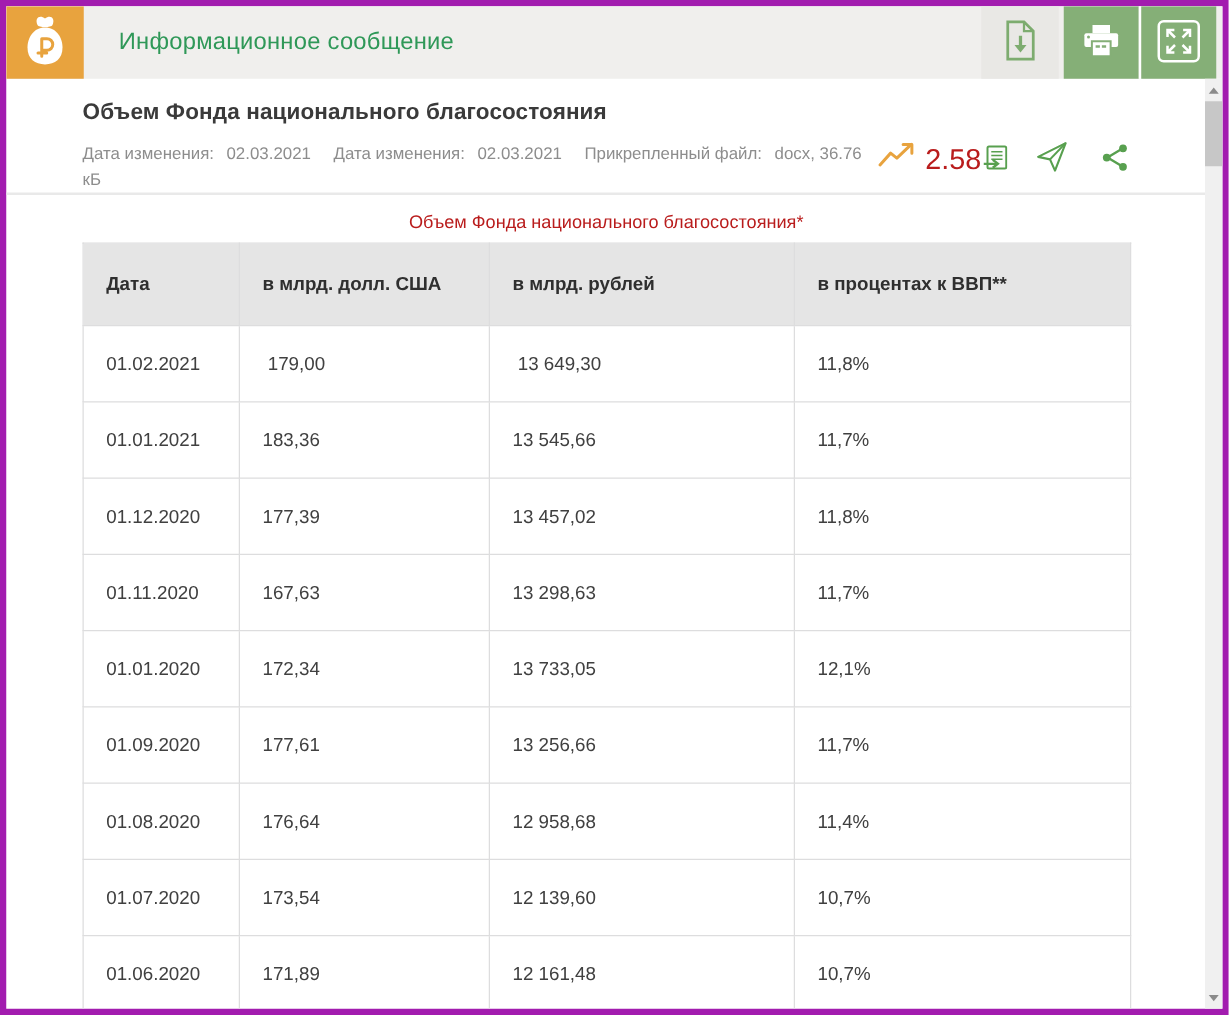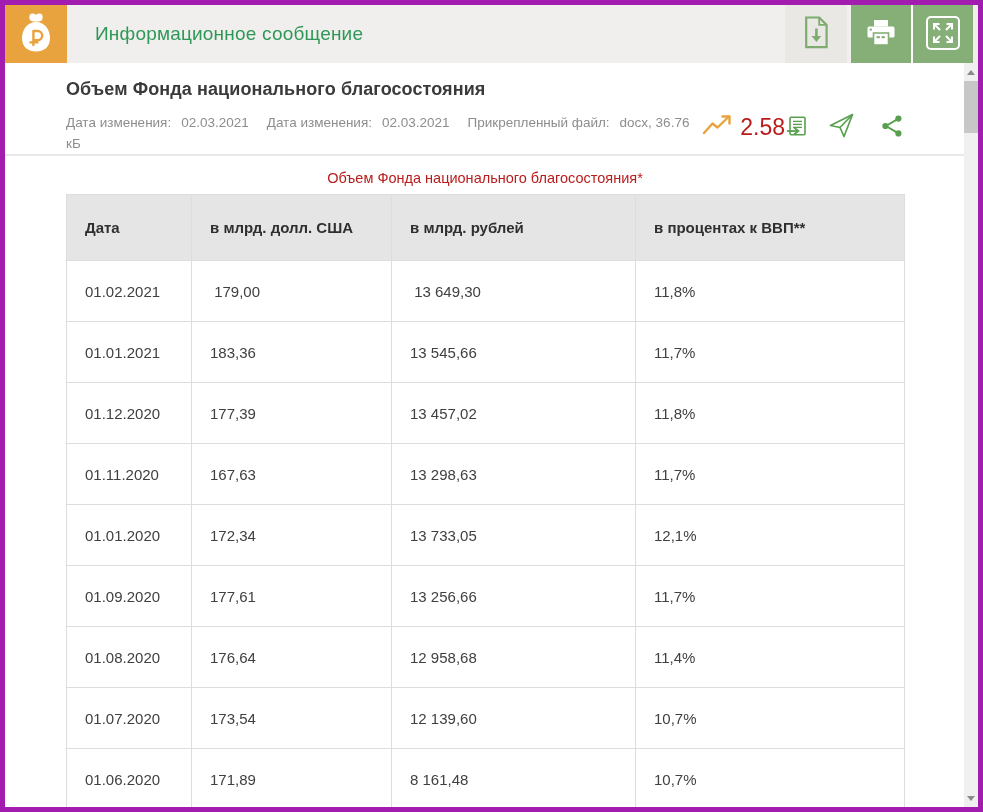--- a/index.html
+++ b/index.html
@@ -276,21 +276,21 @@
         </tr>
         <tr>
           <td>01.07.2020</td>
           <td>173,54</td>
           <td>12 139,60</td>
           <td>10,7%</td>
         </tr>
         <tr>
           <td>01.06.2020</td>
           <td>171,89</td>
-          <td>8 161,48</td>
+          <td>12 161,48</td>
           <td>10,7%</td>
         </tr>
       </tbody>
   </table>
 
   <div class="scrollbar">
     <div class="sb-up">
         <div class="tri-up"></div>
       </div>
     <div class="sb-thumb"></div>

